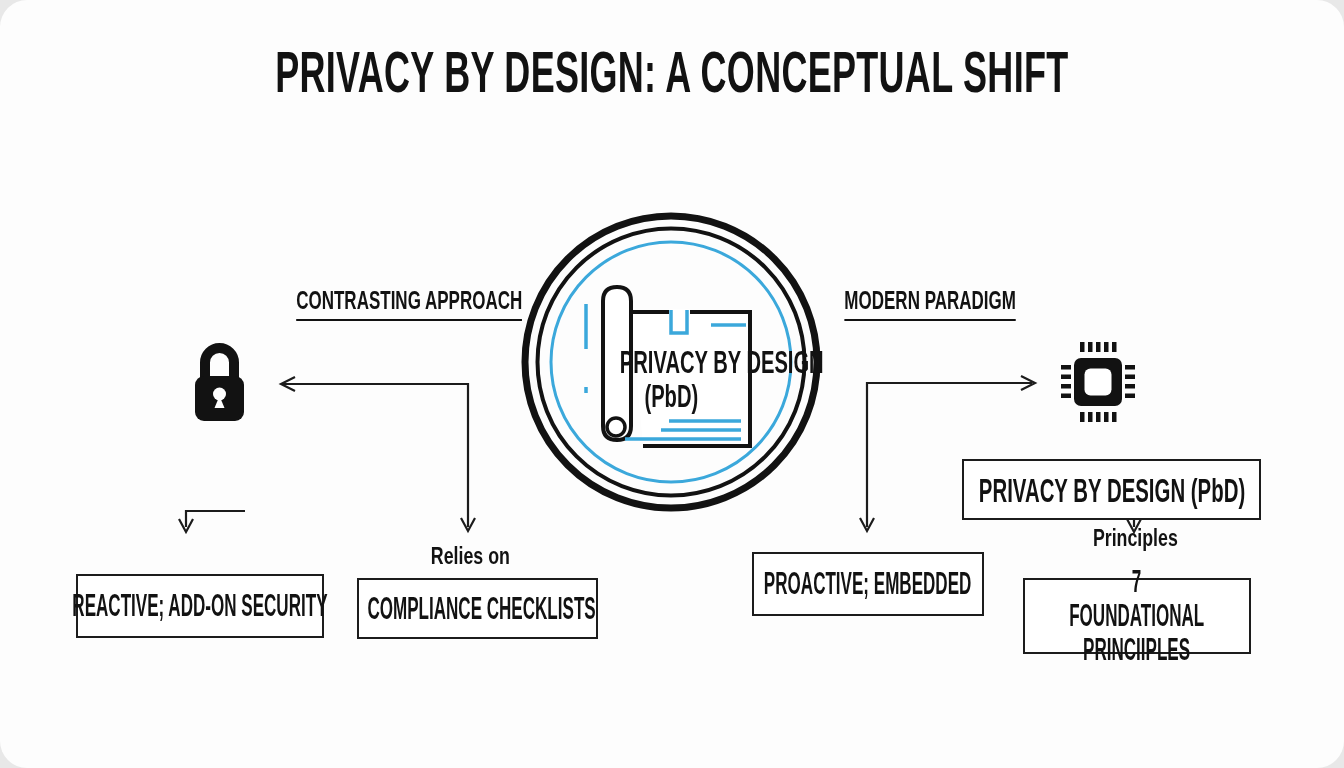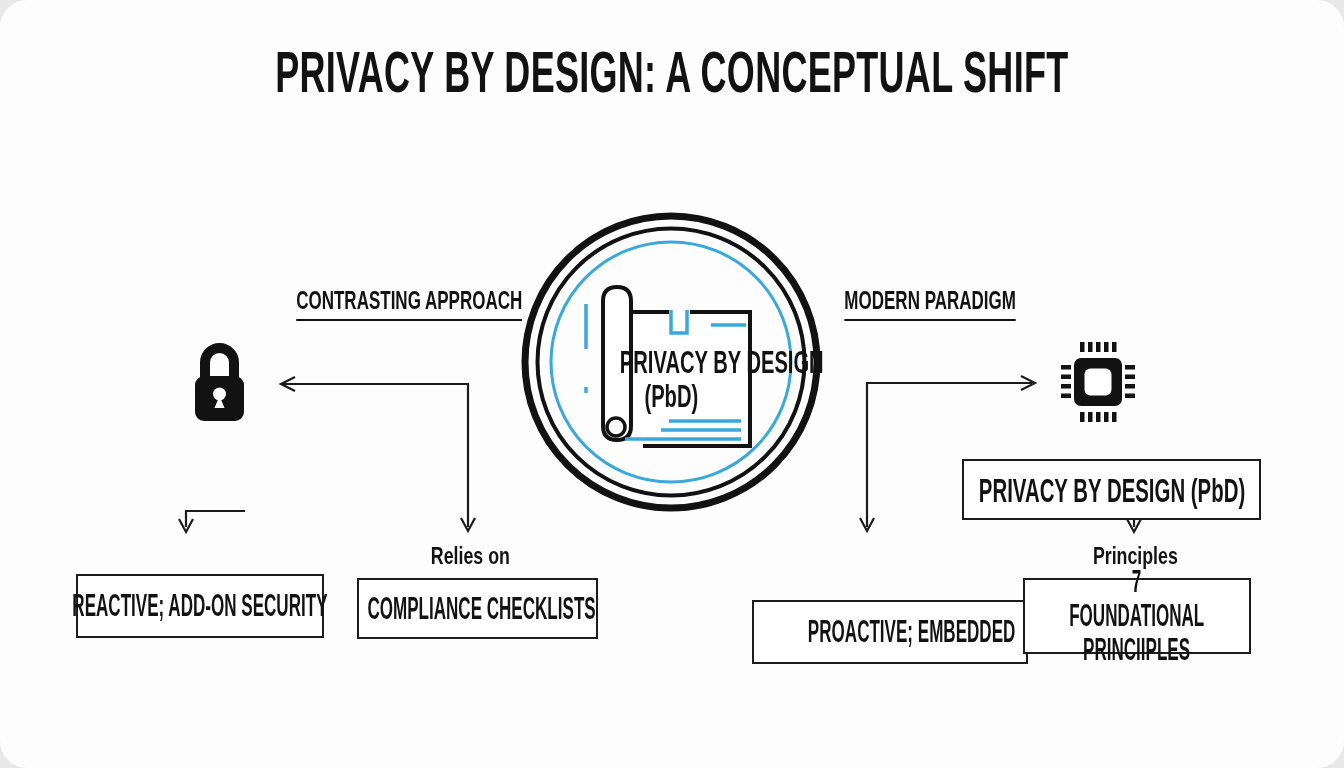--- a/index.html
+++ b/index.html
@@ -125,24 +125,24 @@
         <rect x="66" y="53.5" width="10" height="4.5"></rect>
       <rect x="15" y="18" width="48" height="48" rx="7"></rect>
     </g>
     <rect x="25.5" y="28.5" width="27" height="27" rx="6" fill="#ffffff"></rect>
   </svg>
 
   <div class="box" style="left:962px;top:459px;width:295px;height:57px;">
     <span class="sx bigbox-text nowrap">PRIVACY BY DESIGN (PbD)</span>
   </div>
 
-  <div class="box" style="left:752px;top:600px;width:228px;height:60px;padding-left:44px;">
+  <div class="box" style="left:752px;top:552px;width:228px;height:60px;">
     <span class="sx smallbox-text nowrap">PROACTIVE; EMBEDDED</span>
   </div>
 
-  <div class="abs ctr" style="left:1035px;top:543px;width:200px;">
+  <div class="abs ctr" style="left:1035px;top:525px;width:200px;">
     <span class="sx label-text nowrap">Principles</span>
   </div>
   <div class="box" style="left:1023px;top:578px;width:224px;height:72px;">
     <span class="sx smallbox-text wrapbox-text">7 FOUNDATIONAL PRINCIIPLES</span>
   </div>
 
 </div>
 
 </body></html>

